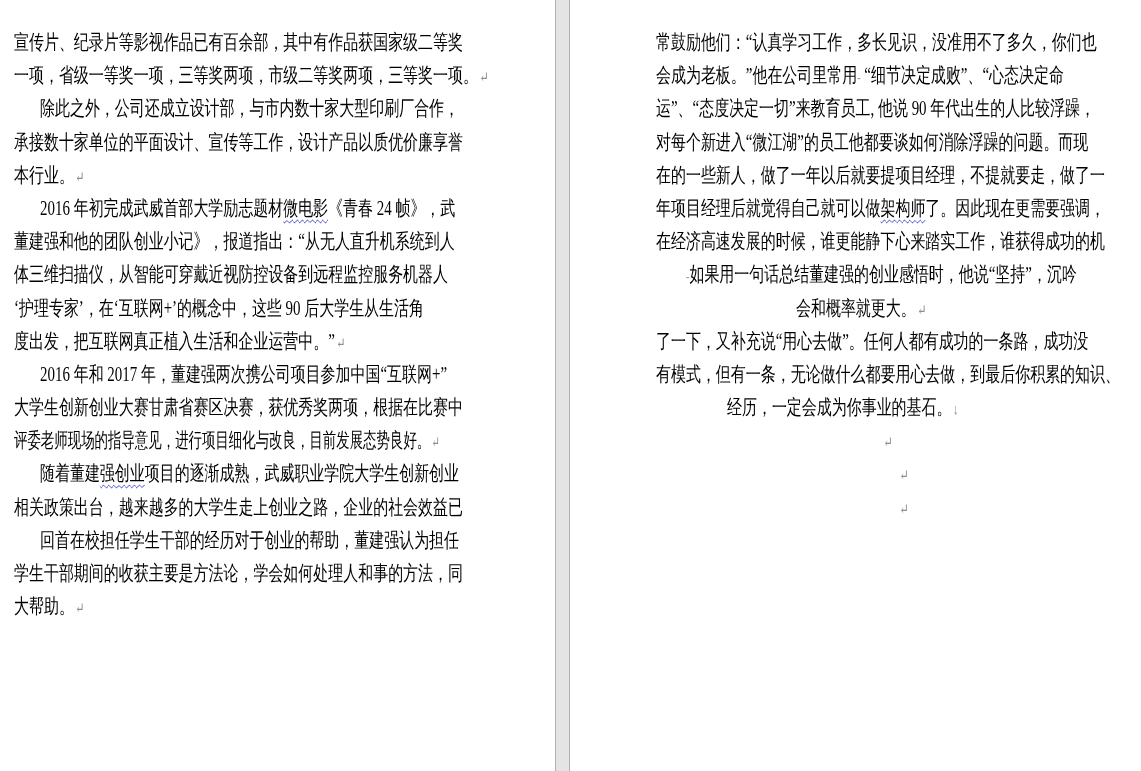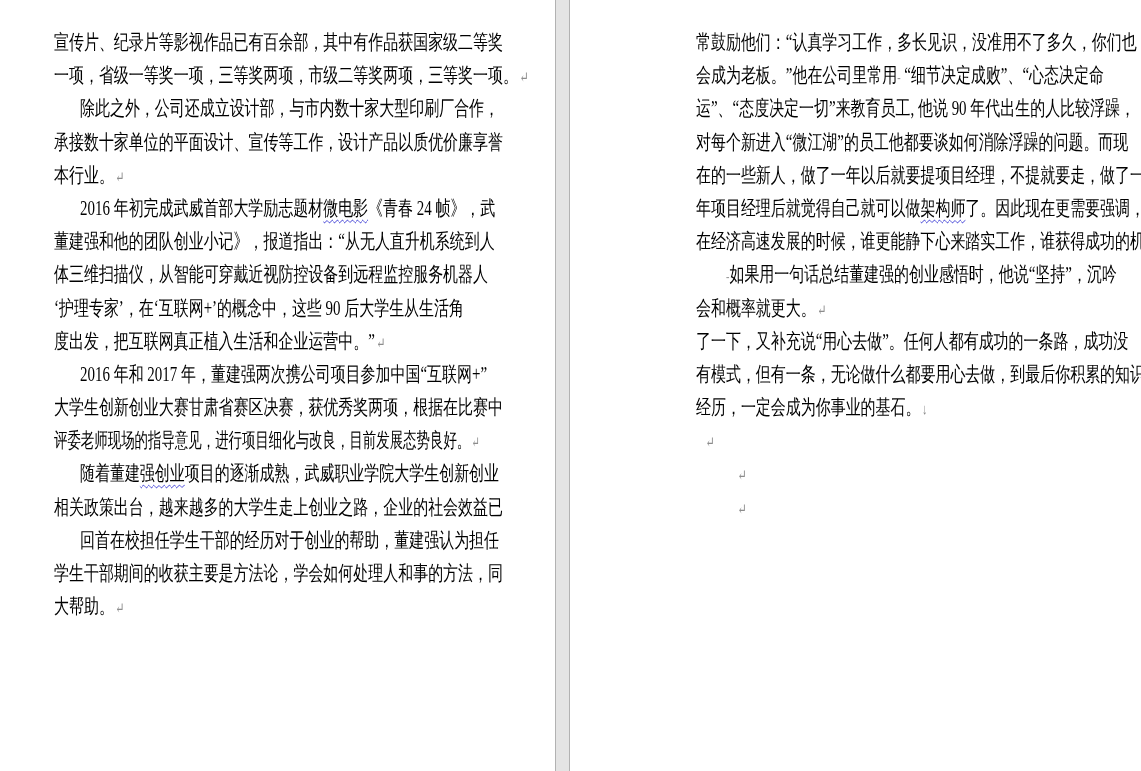--- a/index.html
+++ b/index.html
@@ -31,27 +31,26 @@
     height: 771px;
     background: #e4e4e4;
     border-left: 1px solid #b2b2b2;
     border-right: 1px solid #b2b2b2;
   }
   .text-col {
     position: absolute;
     top: 26px;
   }
   #page-left  { left: 14px;  width: 450px; }
-  #page-right { left: 656px; width: 458px; }
+  #page-right { left: 656px; width: 458px; text-align: center; }
   .line {
     height: 33.2px;
     line-height: 33.2px;
     white-space: nowrap;
     font-size: 20.5px;
-    margin-left: 40px;
   }
   .txt {
     display: inline-block;
     transform: scaleX(0.73);
     transform-origin: 0 60%;
   }
   .txt.compact { transform: scaleX(0.655); }
   .wavy {
     text-decoration: underline;
     text-decoration-style: wavy;

